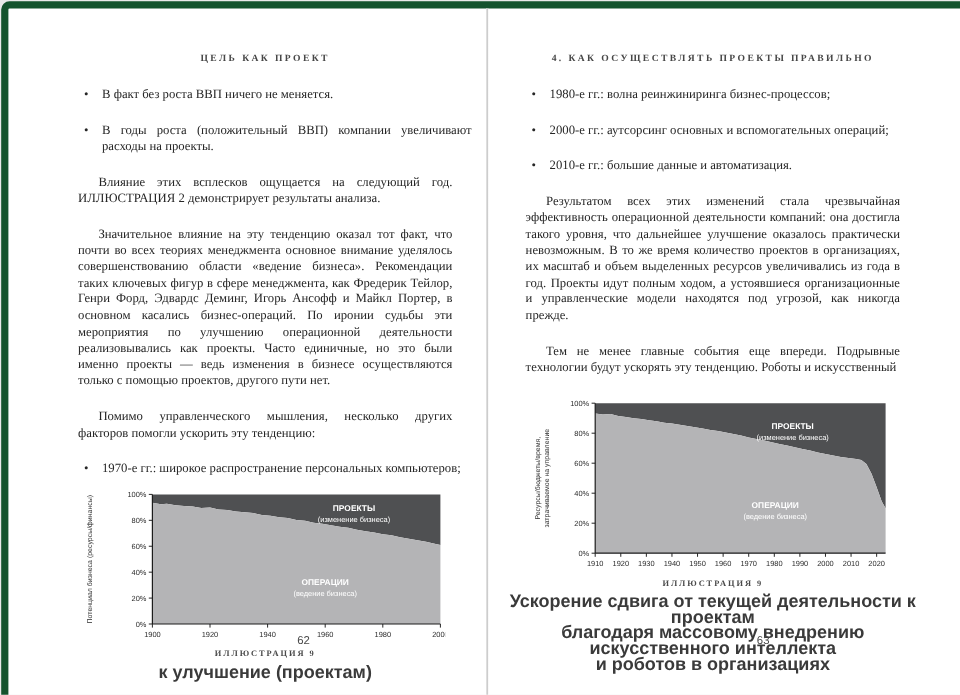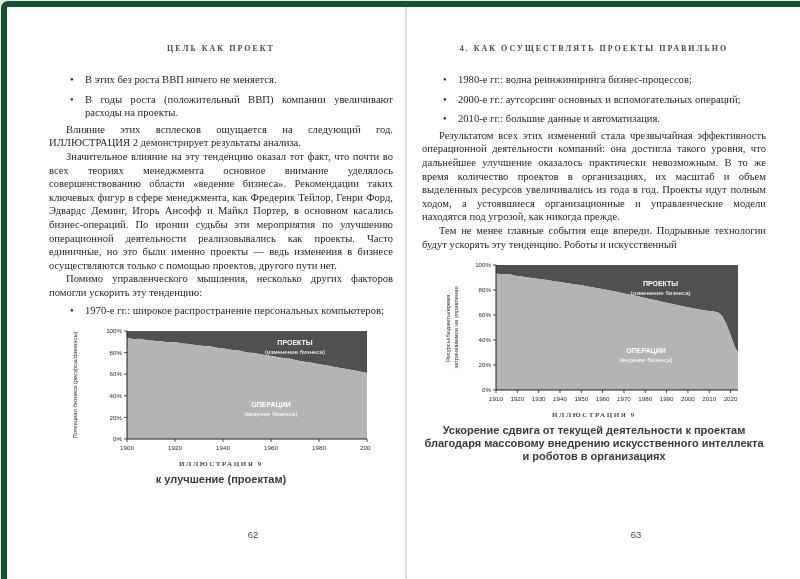--- a/index.html
+++ b/index.html
@@ -26,55 +26,55 @@
   .page-header{
     font-family:"Liberation Serif",serif;
     font-size:8px;font-weight:bold;letter-spacing:2px;
     color:#474747;text-align:center;margin:0 0 20px 0;white-space:nowrap;
   }
   .body-text, p.para, .bullets li{
     font-family:"Liberation Serif",serif;
     font-size:10.6px;line-height:13.6px;color:#262626;
     text-align:justify;
   }
-  p.para{margin:0;text-indent:17px;}
+  p.para{margin:16px;text-indent:17px;}
   ul.bullets{list-style:none;margin:4px 0 3px 0;padding:0;}
   ul.bullets li{position:relative;padding-left:36px;text-indent:0;}
-  ul.bullets li + li{margin-top:6px;font-family:Liberation Serif, serif;}
+  ul.bullets li + li{margin-top:16px;font-family:Liberation Serif, serif;}
   ul.bullets li::before{
     content:"\2022";position:absolute;left:21px;top:0;color:#262626;
   }
   figure.figure{margin:8px 0 0 0;padding:0;text-align:center;}
   svg.chart{display:block;margin:0 auto;}
   svg.chart text{font-family:"Liberation Sans",sans-serif;}
   .fig-label{
     font-family:"Liberation Serif",serif;
     font-size:7px;font-weight:bold;letter-spacing:1.6px;
     color:#4a4a4a;margin-top:5px;white-space:nowrap;
   }
   .fig-caption{
     font-family:"Liberation Sans",sans-serif;
-    font-size:11px;font-weight:bold;color:#3a3a3a;
+    font-size:15px;font-weight:bold;color:#3a3a3a;
     line-height:13px;margin-top:5px;text-align:center;
   }
   .page-number{
     position:absolute;bottom:42px;left:0;width:100%;text-align:center;
     font-family:"Liberation Sans",sans-serif;font-size:9.5px;color:#4a4a4a;padding-left:47px;
   }
 </style>
 </head>
 <body>
 
 <div class="spread">
 
   <div class="page page-left">
     <div class="page-header">ЦЕЛЬ КАК ПРОЕКТ</div>
 
     <ul class="bullets">
-      <li>В этих без роста ВВП ничего не меняется.</li>
+      <li>В факт без роста ВВП ничего не меняется.</li>
       <li>В годы роста (положительный ВВП) компании увеличивают расходы на проекты.</li>
     </ul>
 
     <p class="para">Влияние этих всплесков ощущается на следующий год. ИЛЛЮСТРАЦИЯ 2 демонстрирует результаты анализа.</p>
     <p class="para">Значительное влияние на эту тенденцию оказал тот факт, что почти во всех теориях менеджмента основное внимание уделялось совершенствованию области «ведение бизнеса». Рекомендации таких ключевых фигур в сфере менеджмента, как Фредерик Тейлор, Генри Форд, Эдвардс Деминг, Игорь Ансофф и Майкл Портер, в основном касались бизнес-операций. По иронии судьбы эти мероприятия по улучшению операционной деятельности реализовывались как проекты. Часто единичные, но это были именно проекты — ведь изменения в бизнесе осуществляются только с помощью проектов, другого пути нет.</p>
     <p class="para">Помимо управленческого мышления, несколько других факторов помогли ускорить эту тенденцию:</p>
 
     <ul class="bullets">
       <li>1970-е гг.: широкое распространение персональных компьютеров;</li>
     </ul>

